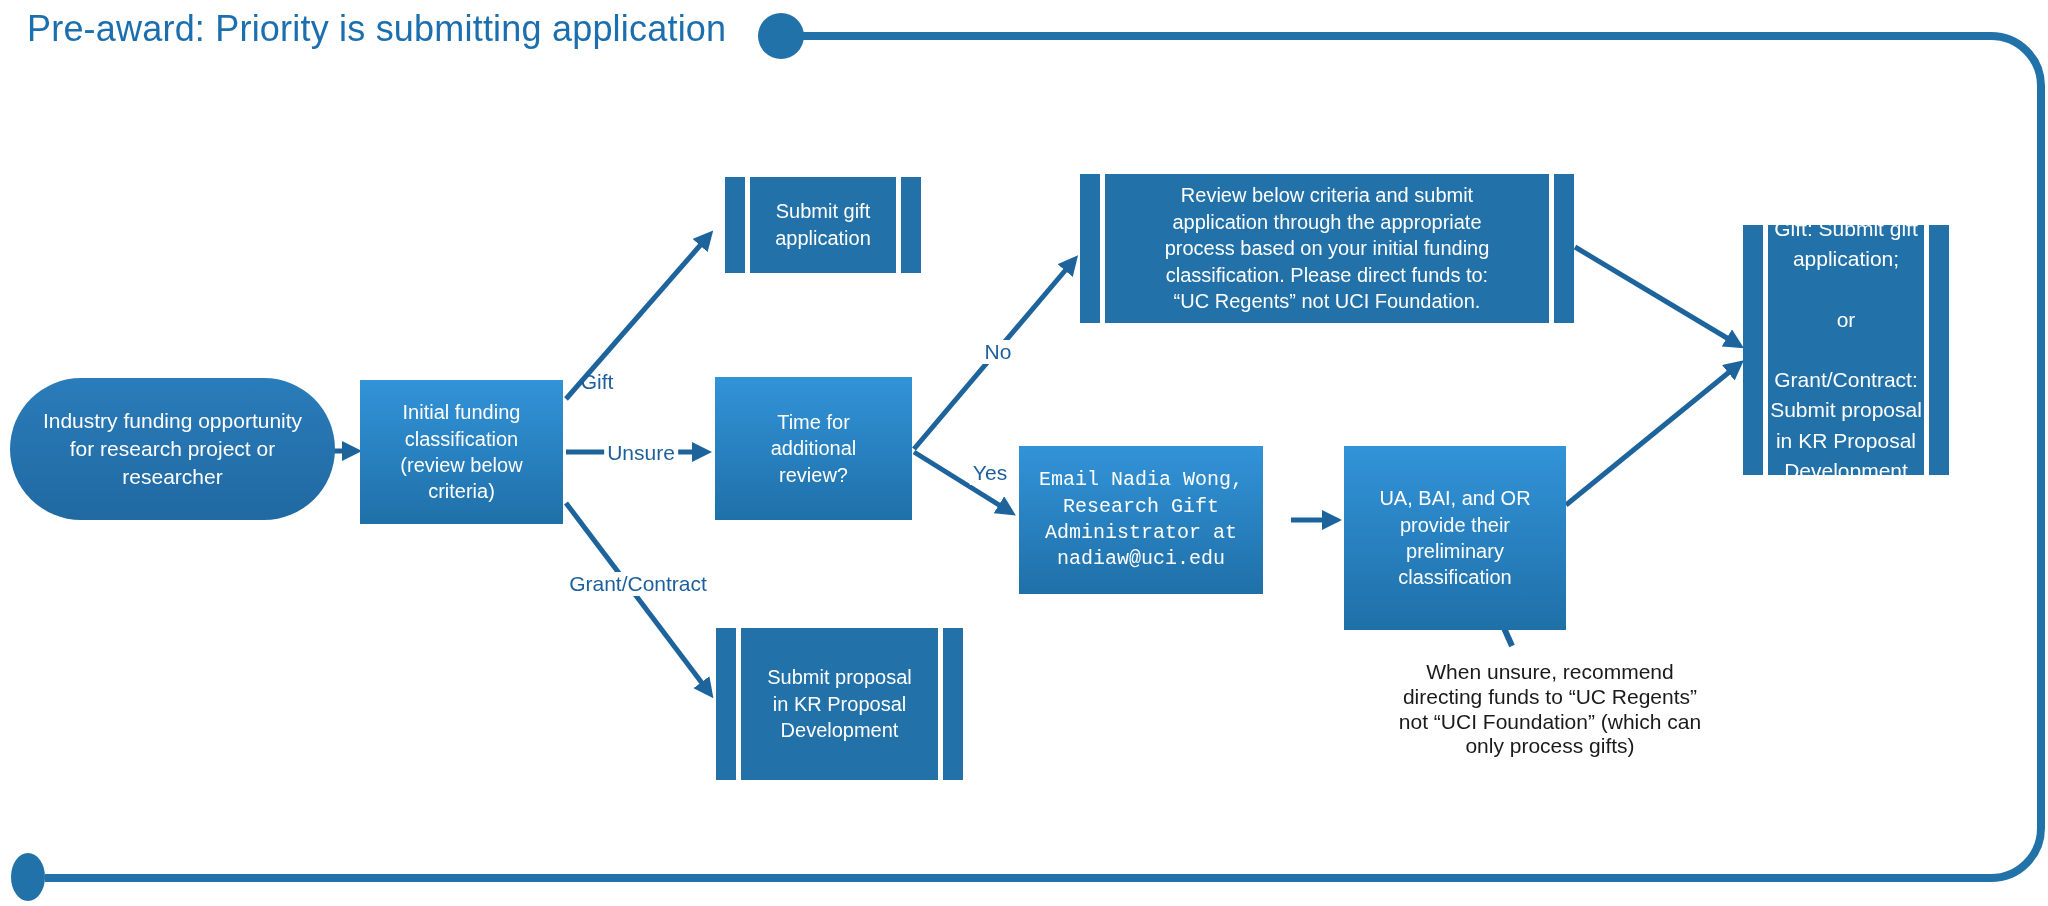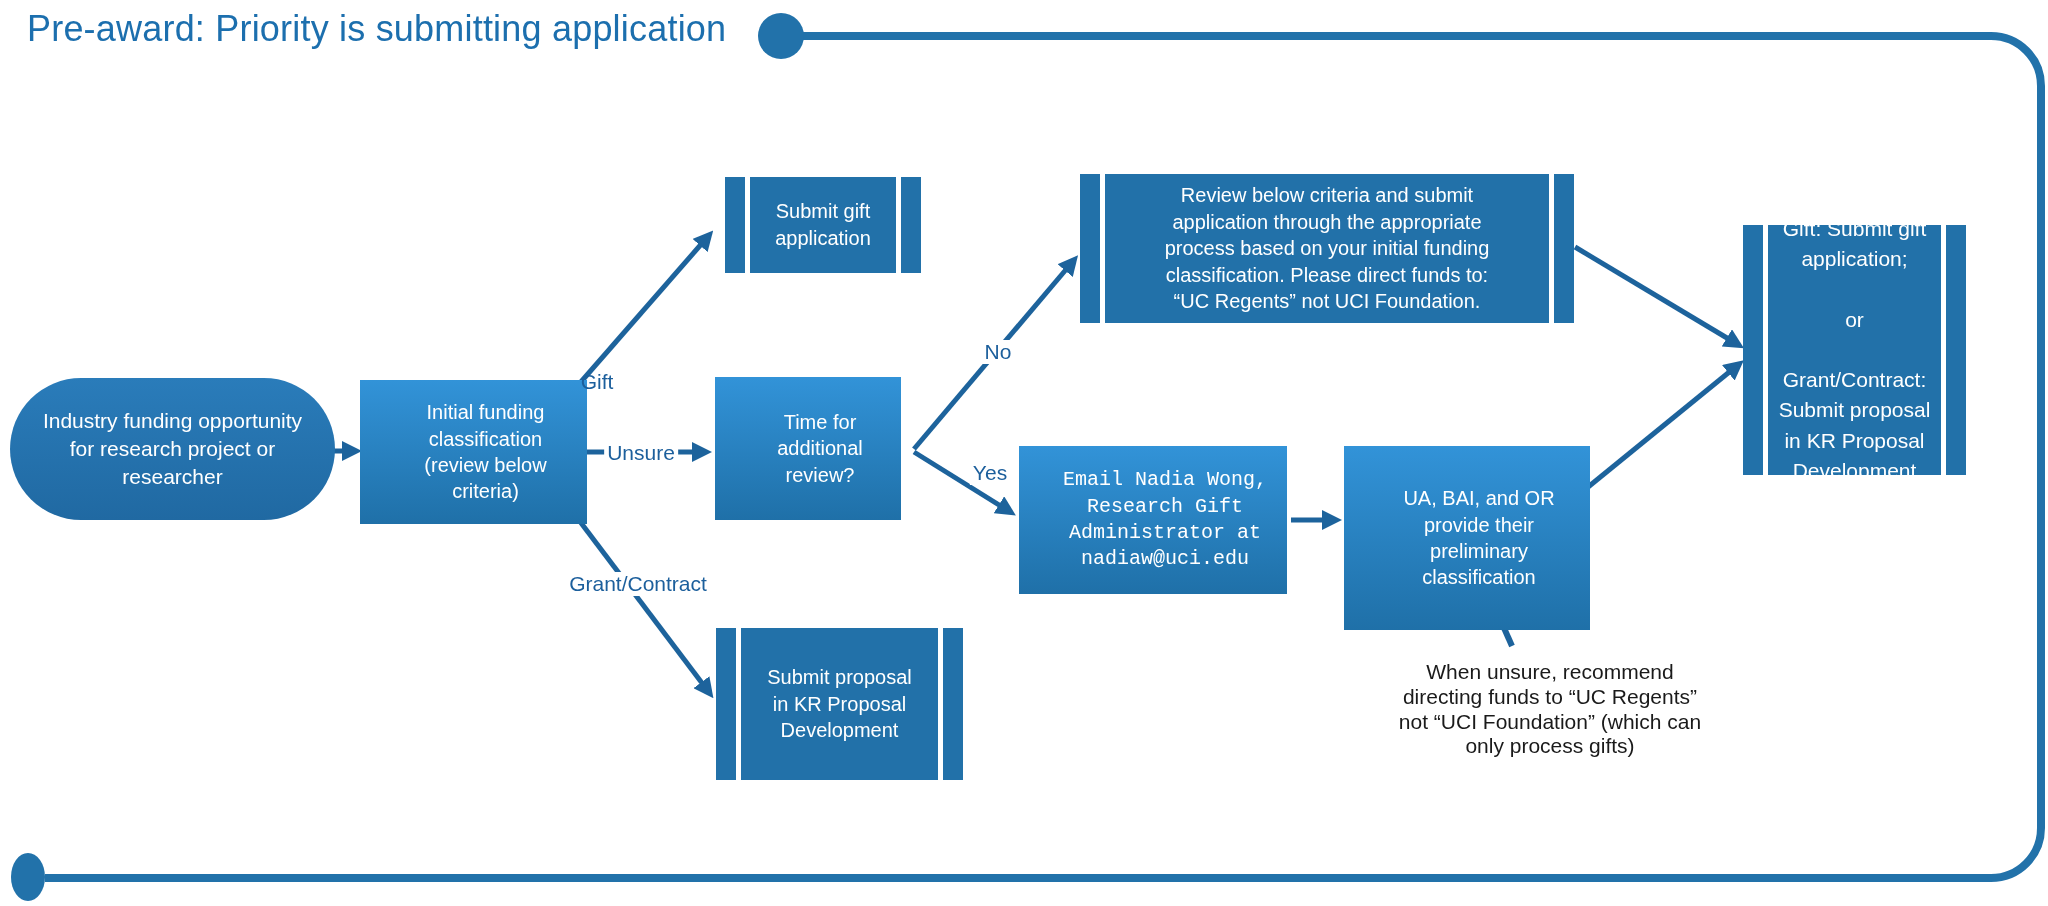--- a/index.html
+++ b/index.html
@@ -9,21 +9,21 @@
   }
   .svg-layer{position:absolute;left:0;top:0;width:2048px;height:906px;}
   .page-title{
     position:absolute;left:18px;top:8px;font-size:36px;letter-spacing:.2px;
     color:var(--title-color);white-space:nowrap;margin-left:9px;
   }
   .node{
     position:absolute;display:flex;align-items:center;justify-content:center;
     text-align:center;color:#fff;font-size:20px;line-height:1.32;white-space:pre-line;
   }
-  .grad{background:linear-gradient(180deg,var(--grad-top) 0%,var(--grad-bottom) 100%);padding-left:24px;}
+  .grad{background:linear-gradient(180deg,var(--grad-top) 0%,var(--grad-bottom) 100%);}
   .oval{border-radius:75px;background:linear-gradient(180deg,var(--oval-top) 0%,var(--oval-bottom) 100%);font-size:21px;}
   .pp{position:absolute;display:flex;column-gap:5px;}
   .pp-bar{width:20px;background:var(--node-fill);}
   .pp-main{
     flex:1;display:flex;align-items:center;justify-content:center;
     background:var(--node-fill);text-align:center;color:#fff;
     font-size:20px;line-height:1.33;white-space:pre-line;
   }
   .pp-main.big{font-size:21px;line-height:1.44;}
   .or-word{font-weight:normal;display:block;}
@@ -80,21 +80,21 @@
 (review below
 criteria)</div>
 
   <div class="pp" style="left:716px;top:177px;width:196px;height:96px;padding-left:9px;">
     <div class="pp-bar"></div>
     <div class="pp-main">Submit gift
 application</div>
     <div class="pp-bar"></div>
   </div>
 
-  <div class="node grad" style="left:715px;top:377px;width:162px;height:143px;">Time for
+  <div class="node grad" style="left:715px;top:377px;width:197px;height:143px;">Time for
 additional
 review?</div>
 
   <div class="pp" style="left:716px;top:628px;width:247px;height:152px;">
     <div class="pp-bar"></div>
     <div class="pp-main">Submit proposal
 in KR Proposal
 Development</div>
     <div class="pp-bar"></div>
   </div>
@@ -112,21 +112,21 @@
   <div class="node grad" style="left:1019px;top:446px;width:244px;height:148px;font-family:Liberation Mono, monospace;">Email Nadia Wong,
 Research Gift
 Administrator at
 nadiaw@uci.edu</div>
 
   <div class="node grad" style="left:1344px;top:446px;width:222px;height:184px;">UA, BAI, and OR
 provide their
 preliminary
 classification</div>
 
-  <div class="pp" style="left:1743px;top:225px;width:223px;height:250px;">
+  <div class="pp" style="left:1743px;top:225px;width:206px;height:250px;">
     <div class="pp-bar"></div>
     <div class="pp-main big">
       <div>
         <span class="blockline">Gift: Submit gift
 application;</span>
         <span class="or-word">or</span>
         <span class="blockline">Grant/Contract:
 Submit proposal
 in KR Proposal
 Development</span>

